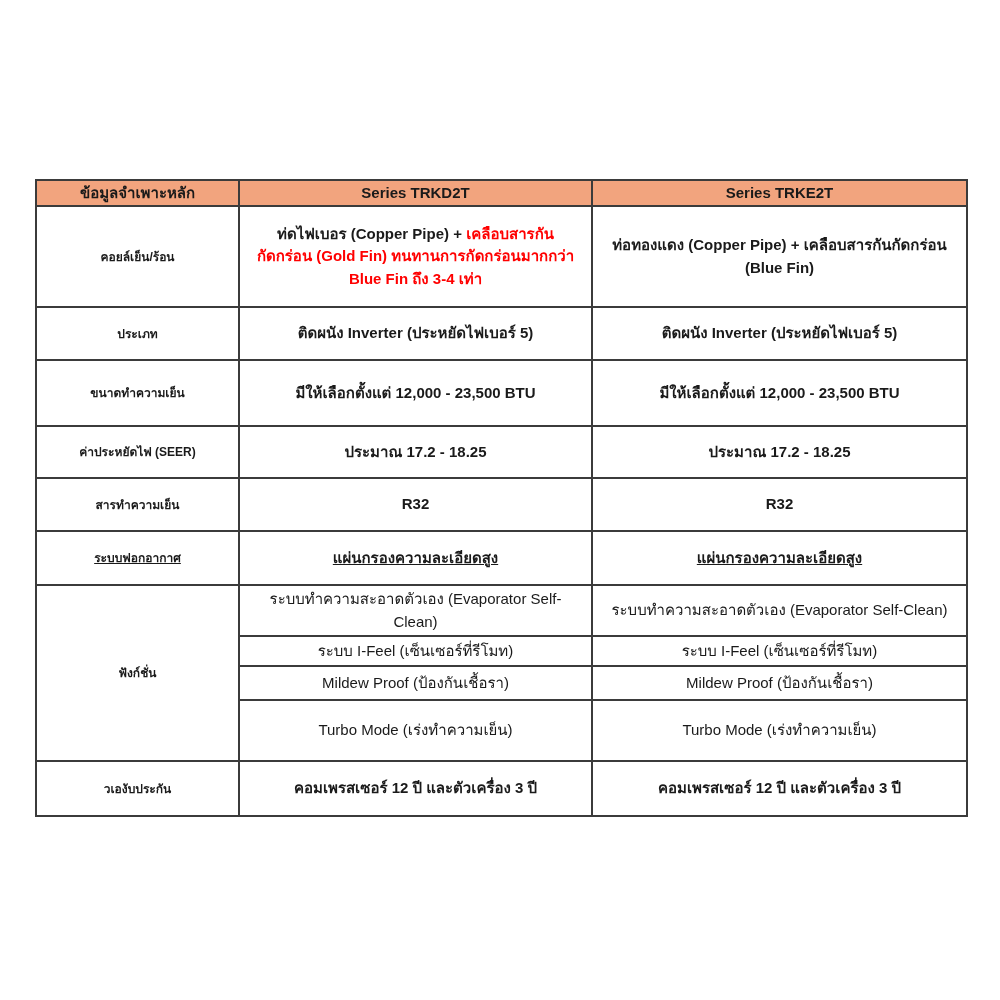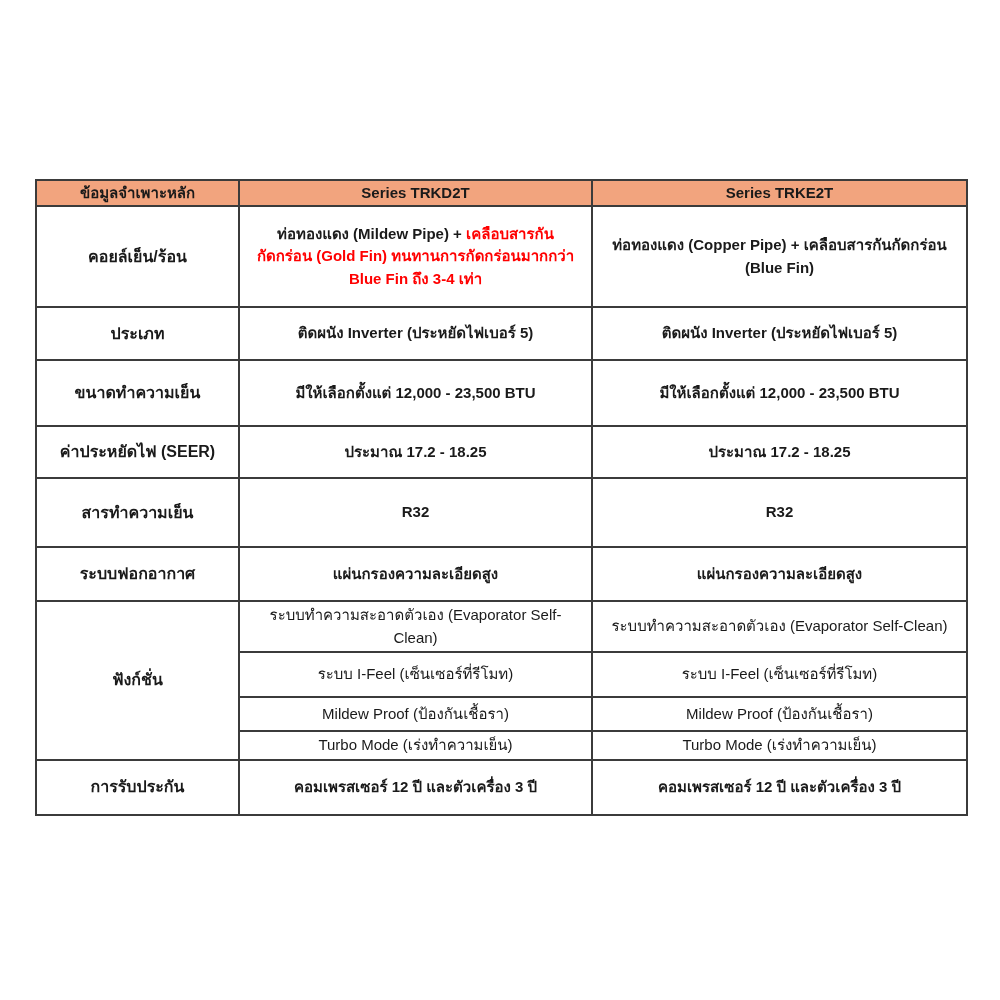--- a/index.html
+++ b/index.html
@@ -31,39 +31,39 @@
   .spec-table thead th {
     background: #F2A47E;
     font-size: 15px;
     font-weight: 700;
     height: 26px;
     padding: 1px 17px;
     line-height: 1.3;
   }
   .row-label {
     font-weight: 700;
-    font-size: 16px;
+    font-size: 12px;
   }
   .cell-value {
     font-size: 15px;
     font-weight: 600;
   }
   .cell-value.regular { font-weight: 400; }
   .highlight-red { color: #FF0000; font-weight: 700; }
   
   tr.r-coil      { height: 101px; }
   tr.r-type      { height: 53px; }
   tr.r-capacity  { height: 66px; }
   tr.r-seer      { height: 52px; }
-  tr.r-refrig    { height: 69px; }
-  tr.r-air       { height: 54px; }
+  tr.r-refrig    { height: 53px; }
+  tr.r-air       { height: 54px; text-decoration: underline; }
   tr.r-func1     { height: 46px; }
-  tr.r-func2     { height: 45px; }
+  tr.r-func2     { height: 30px; }
   tr.r-func3     { height: 34px; }
-  tr.r-func4     { height: 28px; }
+  tr.r-func4     { height: 61px; }
   tr.r-warranty  { height: 55px; }
 </style>
 </head>
 <body>
 
 <table class="spec-table">
   <colgroup>
     <col class="c1">
       <col class="c2">
       <col class="c3">
@@ -71,21 +71,21 @@
   <thead>
     <tr>
       <th>ข้อมูลจำเพาะหลัก</th>
       <th>Series TRKD2T</th>
       <th>Series TRKE2T</th>
     </tr>
   </thead>
   <tbody>
     <tr class="r-coil">
       <td class="row-label">คอยล์เย็น/ร้อน</td>
-      <td class="cell-value"><span>ท่อทองแดง (Mildew Pipe) + </span><span class="highlight-red">เคลือบสารกันกัดกร่อน (Gold Fin) ทนทานการกัดกร่อนมากกว่า Blue Fin ถึง 3-4 เท่า</span></td>
+      <td class="cell-value"><span>ท่ดไฟเบอร (Copper Pipe) + </span><span class="highlight-red">เคลือบสารกันกัดกร่อน (Gold Fin) ทนทานการกัดกร่อนมากกว่า Blue Fin ถึง 3-4 เท่า</span></td>
       <td class="cell-value">ท่อทองแดง (Copper Pipe) + เคลือบสารกันกัดกร่อน (Blue Fin)</td>
     </tr>
     <tr class="r-type">
       <td class="row-label">ประเภท</td>
       <td class="cell-value">ติดผนัง Inverter (ประหยัดไฟเบอร์ 5)</td>
       <td class="cell-value">ติดผนัง Inverter (ประหยัดไฟเบอร์ 5)</td>
     </tr>
     <tr class="r-capacity">
       <td class="row-label">ขนาดทำความเย็น</td>
       <td class="cell-value">มีให้เลือกตั้งแต่ 12,000 - 23,500 BTU</td>
@@ -117,18 +117,18 @@
     </tr>
     <tr class="r-func3">
       <td class="cell-value regular">Mildew Proof (ป้องกันเชื้อรา)</td>
       <td class="cell-value regular">Mildew Proof (ป้องกันเชื้อรา)</td>
     </tr>
     <tr class="r-func4">
       <td class="cell-value regular">Turbo Mode (เร่งทำความเย็น)</td>
       <td class="cell-value regular">Turbo Mode (เร่งทำความเย็น)</td>
     </tr>
     <tr class="r-warranty">
-      <td class="row-label">การรับประกัน</td>
+      <td class="row-label">วเองับประกัน</td>
       <td class="cell-value">คอมเพรสเซอร์ 12 ปี และตัวเครื่อง 3 ปี</td>
       <td class="cell-value">คอมเพรสเซอร์ 12 ปี และตัวเครื่อง 3 ปี</td>
     </tr>
   </tbody>
 </table>
 
 </body></html>

